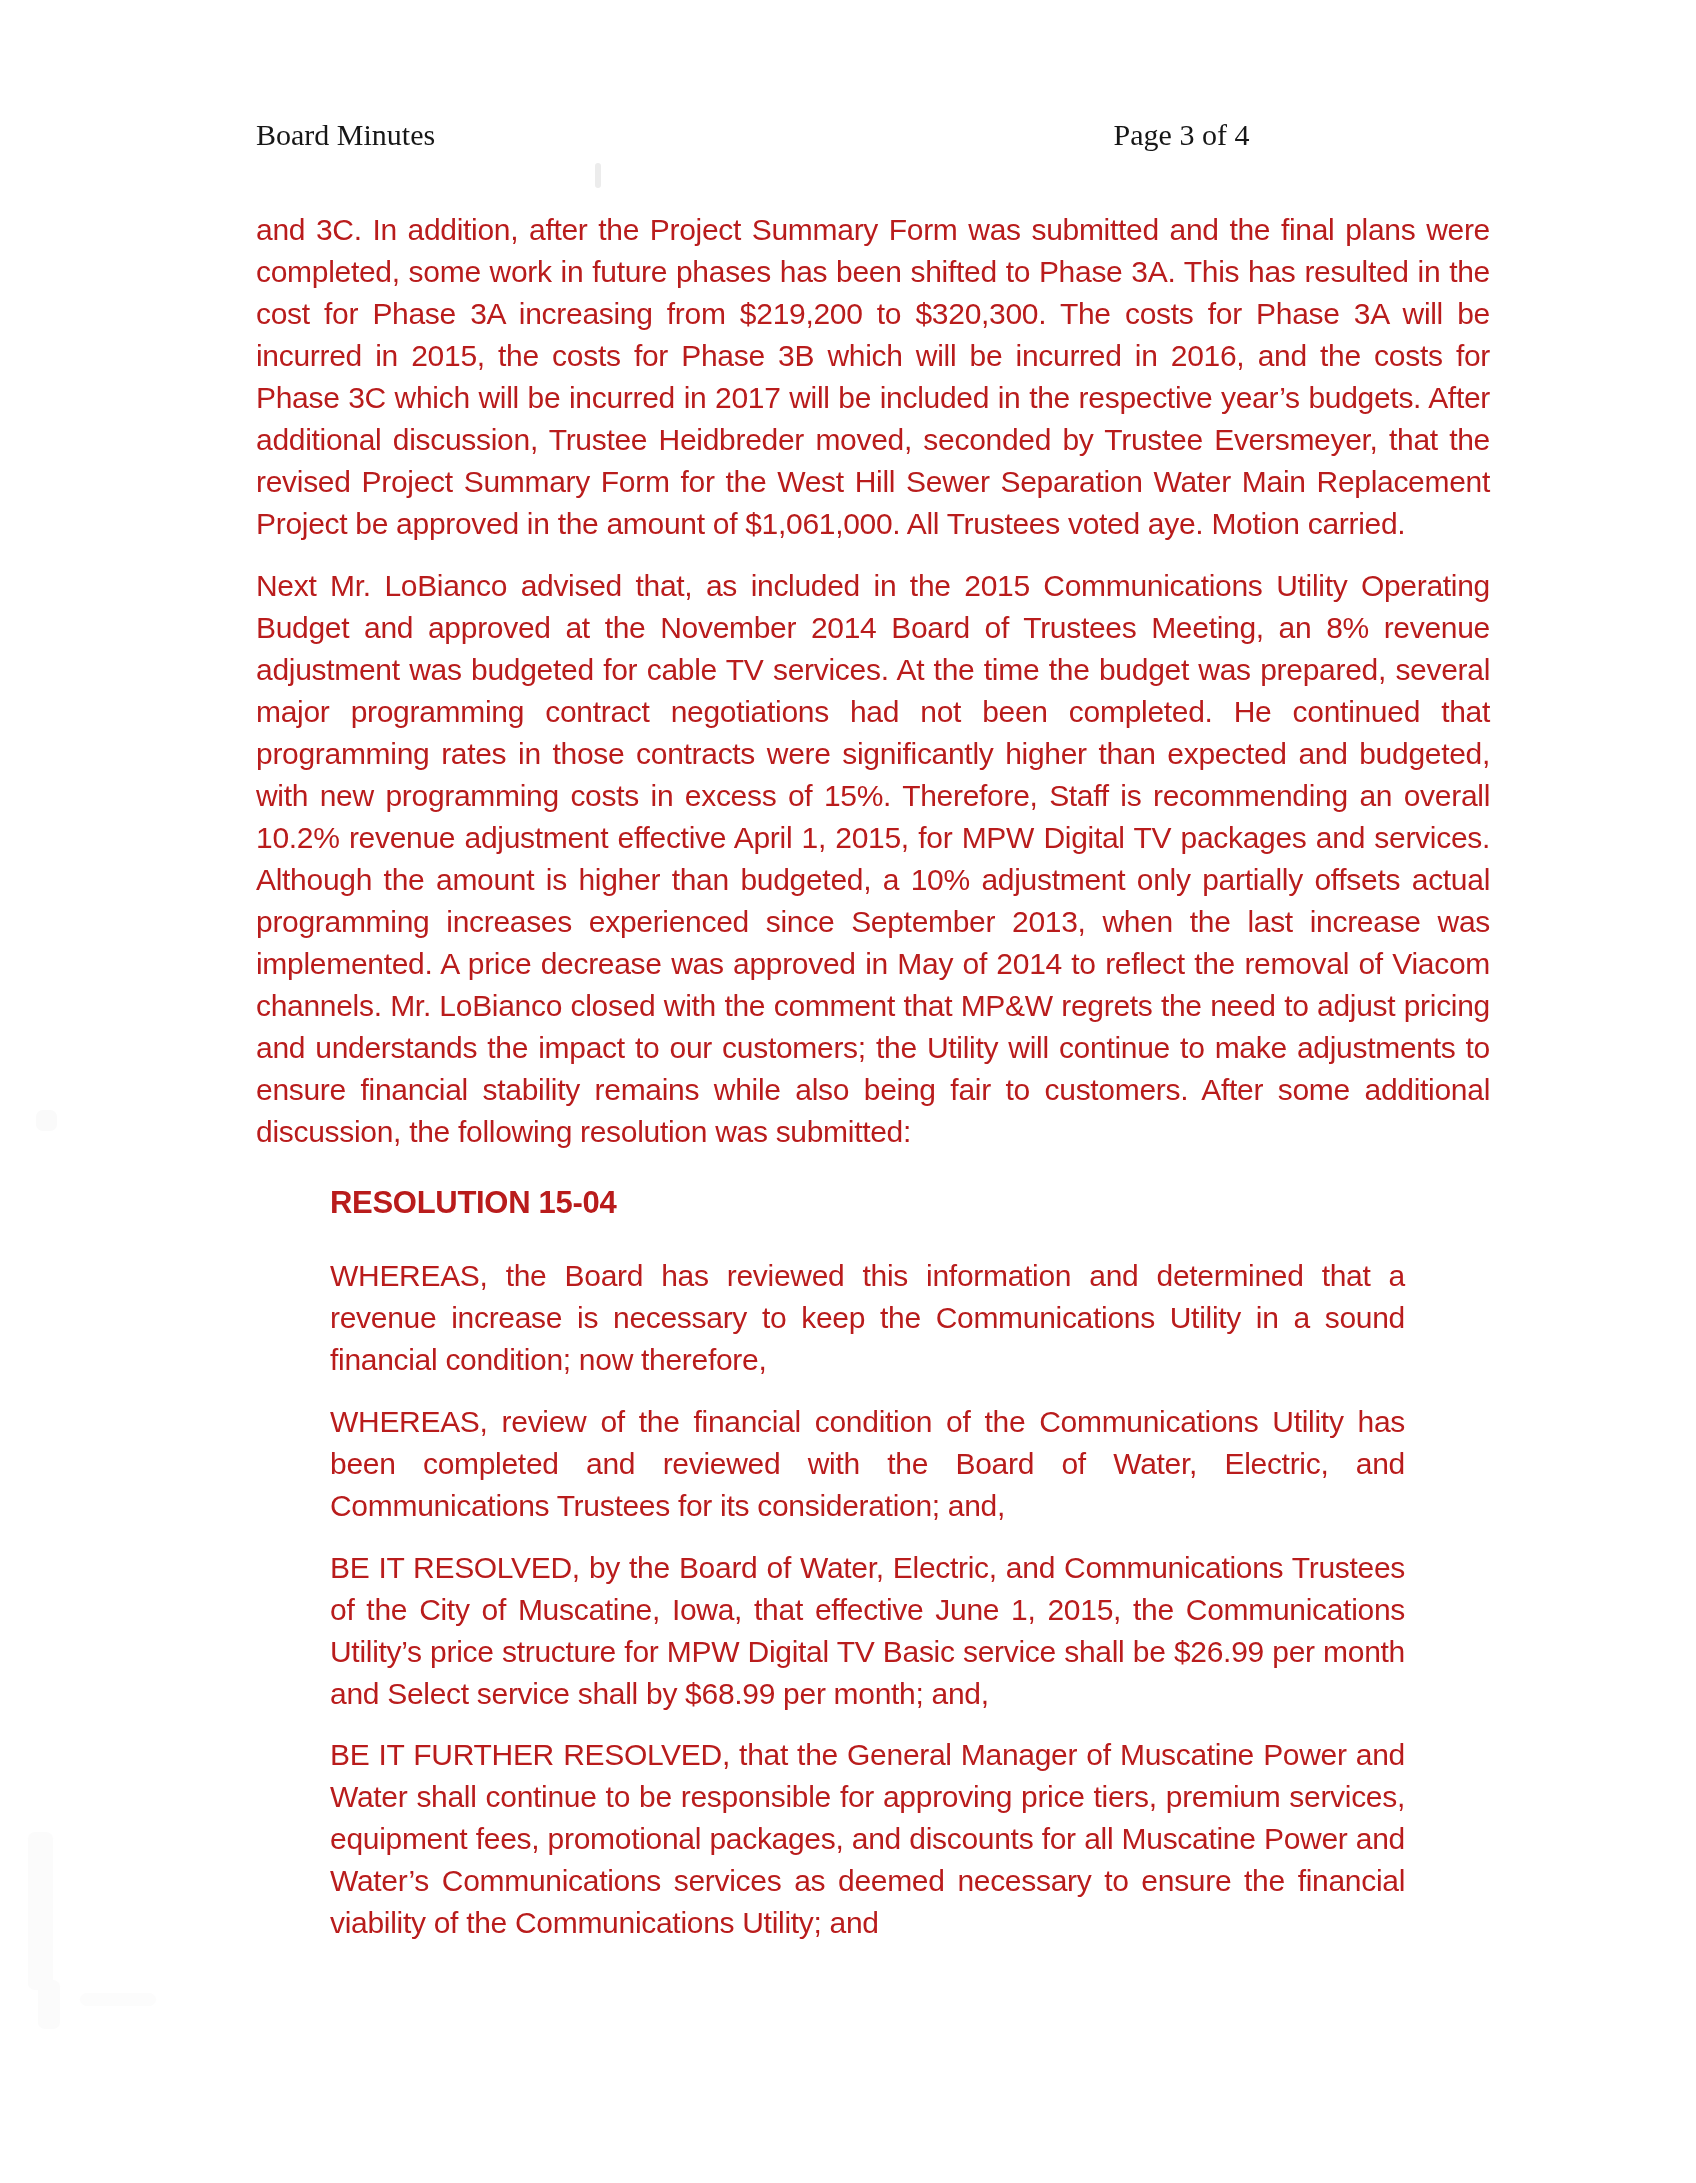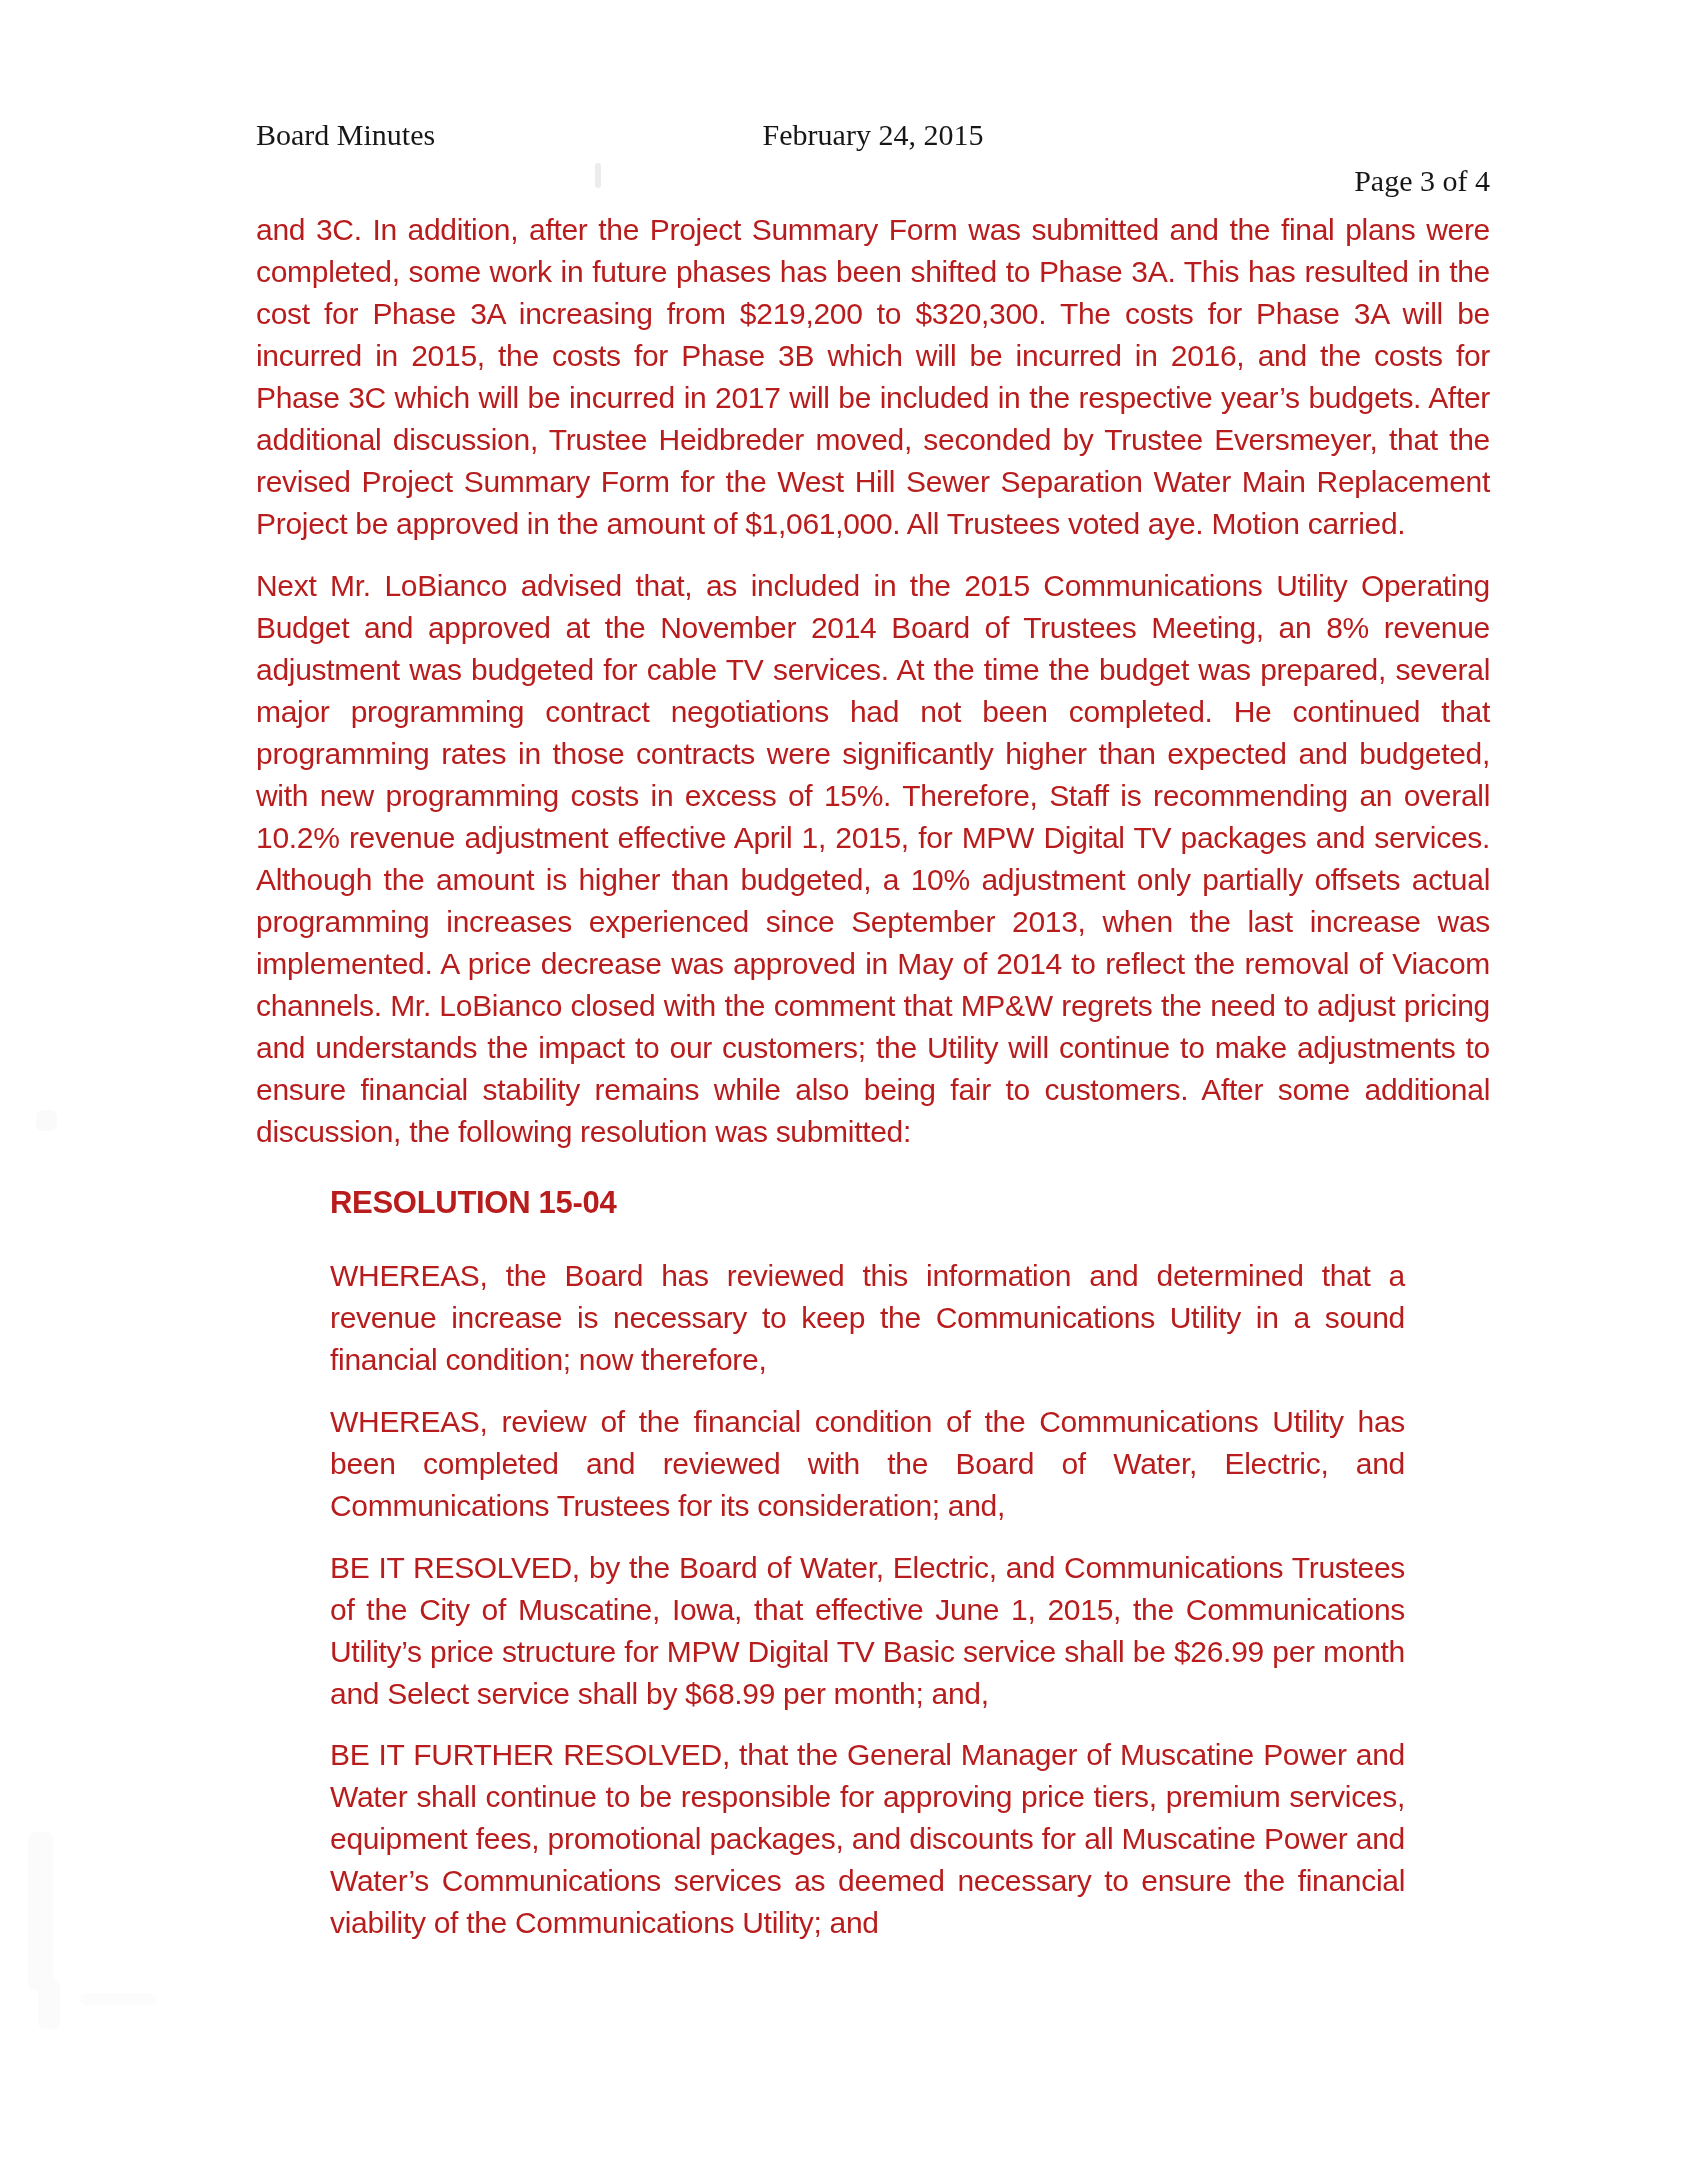--- a/index.html
+++ b/index.html
@@ -21,21 +21,21 @@
     left: 256px;
     width: 1234px;
     display: flex;
     font-family: "Liberation Serif", serif;
     font-size: 30px;
     line-height: 37px;
     color: #171717;
   }
   .doc-header .h-left  { flex: 1; text-align: left; }
   .doc-header .h-center{ flex: 1.2; text-align: center; }
-  .doc-header .h-right { flex: 1; text-align: right; margin-top: 46px; }
+  .doc-header .h-right { flex: 1; text-align: center; }
 
   .content {
     position: absolute;
     top: 209px;
     left: 256px;
     width: 1234px;
     font-family: "Liberation Sans", sans-serif;
     font-size: 30px;
     line-height: 42px;
     letter-spacing: -0.3px;
@@ -68,21 +68,20 @@
   .smudge-4 { left: 80px; top: 1993px; width: 76px; height: 13px;  background: #fcfcfc; }
   .smudge-5 { left: 595px; top: 163px;  width: 5.9px;   height: 25px;  background: #ececec; }
 </style>
 </head>
 <body>
 
 <div class="page">
 
   <header class="doc-header">
     <span class="h-left">Board Minutes</span>
-    <span class="h-center">February 24, 2015</span>
     <span class="h-right">Page 3 of 4</span>
   </header>
 
   <main class="content">
     <p class="body-para">and 3C. In addition, after the Project Summary Form was submitted and the final plans were completed, some work in future phases has been shifted to Phase 3A.  This has resulted in the cost for Phase 3A increasing from $219,200 to $320,300.  The costs for Phase 3A will be incurred in 2015, the costs for Phase 3B which will be incurred in 2016, and the costs for Phase 3C which will be incurred in 2017 will be included in the respective year’s budgets. After additional discussion, Trustee Heidbreder moved, seconded by Trustee Eversmeyer, that the revised Project Summary Form for the West Hill Sewer Separation Water Main Replacement Project be approved in the amount of $1,061,000. All Trustees voted aye. Motion carried.</p>
 
     <p class="body-para">Next Mr. LoBianco advised that, as included in the 2015 Communications Utility Operating Budget and approved at the November 2014 Board of Trustees Meeting, an 8% revenue adjustment was budgeted for cable TV services. At the time the budget was prepared, several major programming contract negotiations had not been completed. He continued that programming rates in those contracts were significantly higher than expected and budgeted, with new programming costs in excess of 15%. Therefore, Staff is recommending an overall 10.2% revenue adjustment effective April 1, 2015, for MPW Digital TV packages and services. Although the amount is higher than budgeted, a 10% adjustment only partially offsets actual programming increases experienced since September 2013, when the last increase was implemented.  A price decrease was approved in May of 2014 to reflect the removal of Viacom channels. Mr. LoBianco closed with the comment that MP&amp;W regrets the need to adjust pricing and understands the impact to our customers; the Utility will continue to make adjustments to ensure financial stability remains while also being fair to customers. After some additional discussion, the following resolution was submitted:</p>
 
     <h2 class="res-heading">RESOLUTION 15-04</h2>
 

